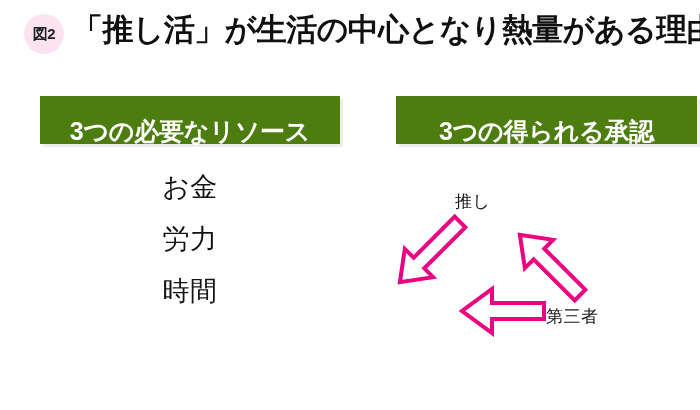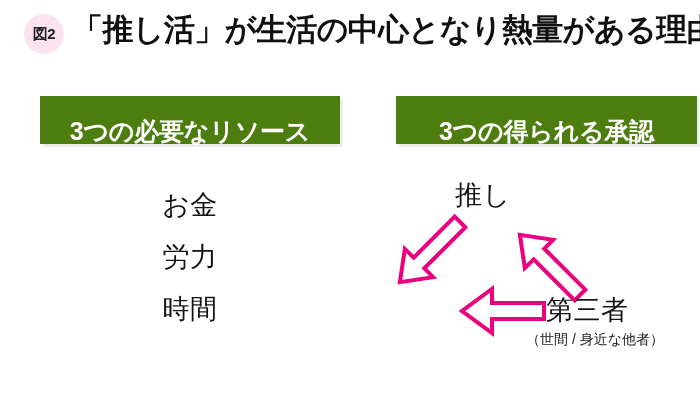--- a/index.html
+++ b/index.html
@@ -70,21 +70,21 @@
     white-space: nowrap;
     line-height: 1;
   }
   #banner-resources { left: 40px;  width: 300px; }
   #banner-approval  { left: 364px; width: 301px; margin-left: 32px; }
 
   
   #resource-list {
     position: absolute;
     left: 40px;
-    top: 192px;
+    top: 174px;
     width: 300px;
   }
   .resource-item {
     text-align: center;
     font-size: 27px;
     font-weight: 400;
     color: #141414;
     line-height: 1;
     margin-bottom: 25px;
     letter-spacing: 0.5px;
@@ -100,26 +100,27 @@
   }
   #cycle-svg {
     position: absolute;
     left: 0;
     top: 0;
     width: 316px;
     height: 215px;
   }
   .node-label {
     position: absolute;
-    font-size: 27px;
+    font-size: 17px;
     font-weight: 400;
     color: #141414;
     line-height: 1;
     white-space: nowrap;
     letter-spacing: 0.5px;
+    margin-top: 11px;
   }
   #node-oshi {
     left: 91px;
     top: 22px;
   }
   #node-fan {
     left: 0px;
     top: 138px;
   }
   #node-third {
@@ -172,14 +173,13 @@
       <polygon points="0,-7.5 58,-7.5 58,-20 85,0 58,20 58,7.5 0,7.5" fill="#ffffff" stroke="#ec007f" stroke-width="4" stroke-linejoin="miter"></polygon>
     </g>
 
     <g transform="translate(180,151) rotate(180)">
       <polygon points="0,-8 52,-8 52,-22 82,0 52,22 52,8 0,8" fill="#ffffff" stroke="#ec007f" stroke-width="4" stroke-linejoin="miter"></polygon>
     </g>
   </svg>
 
   <div class="node-label" id="node-oshi">推し</div>
   <div class="node-label" id="node-third">第三者</div>
-  <div id="node-third-sub">（世間 / 身近な他者）</div>
 </div>
 
 </body></html>

